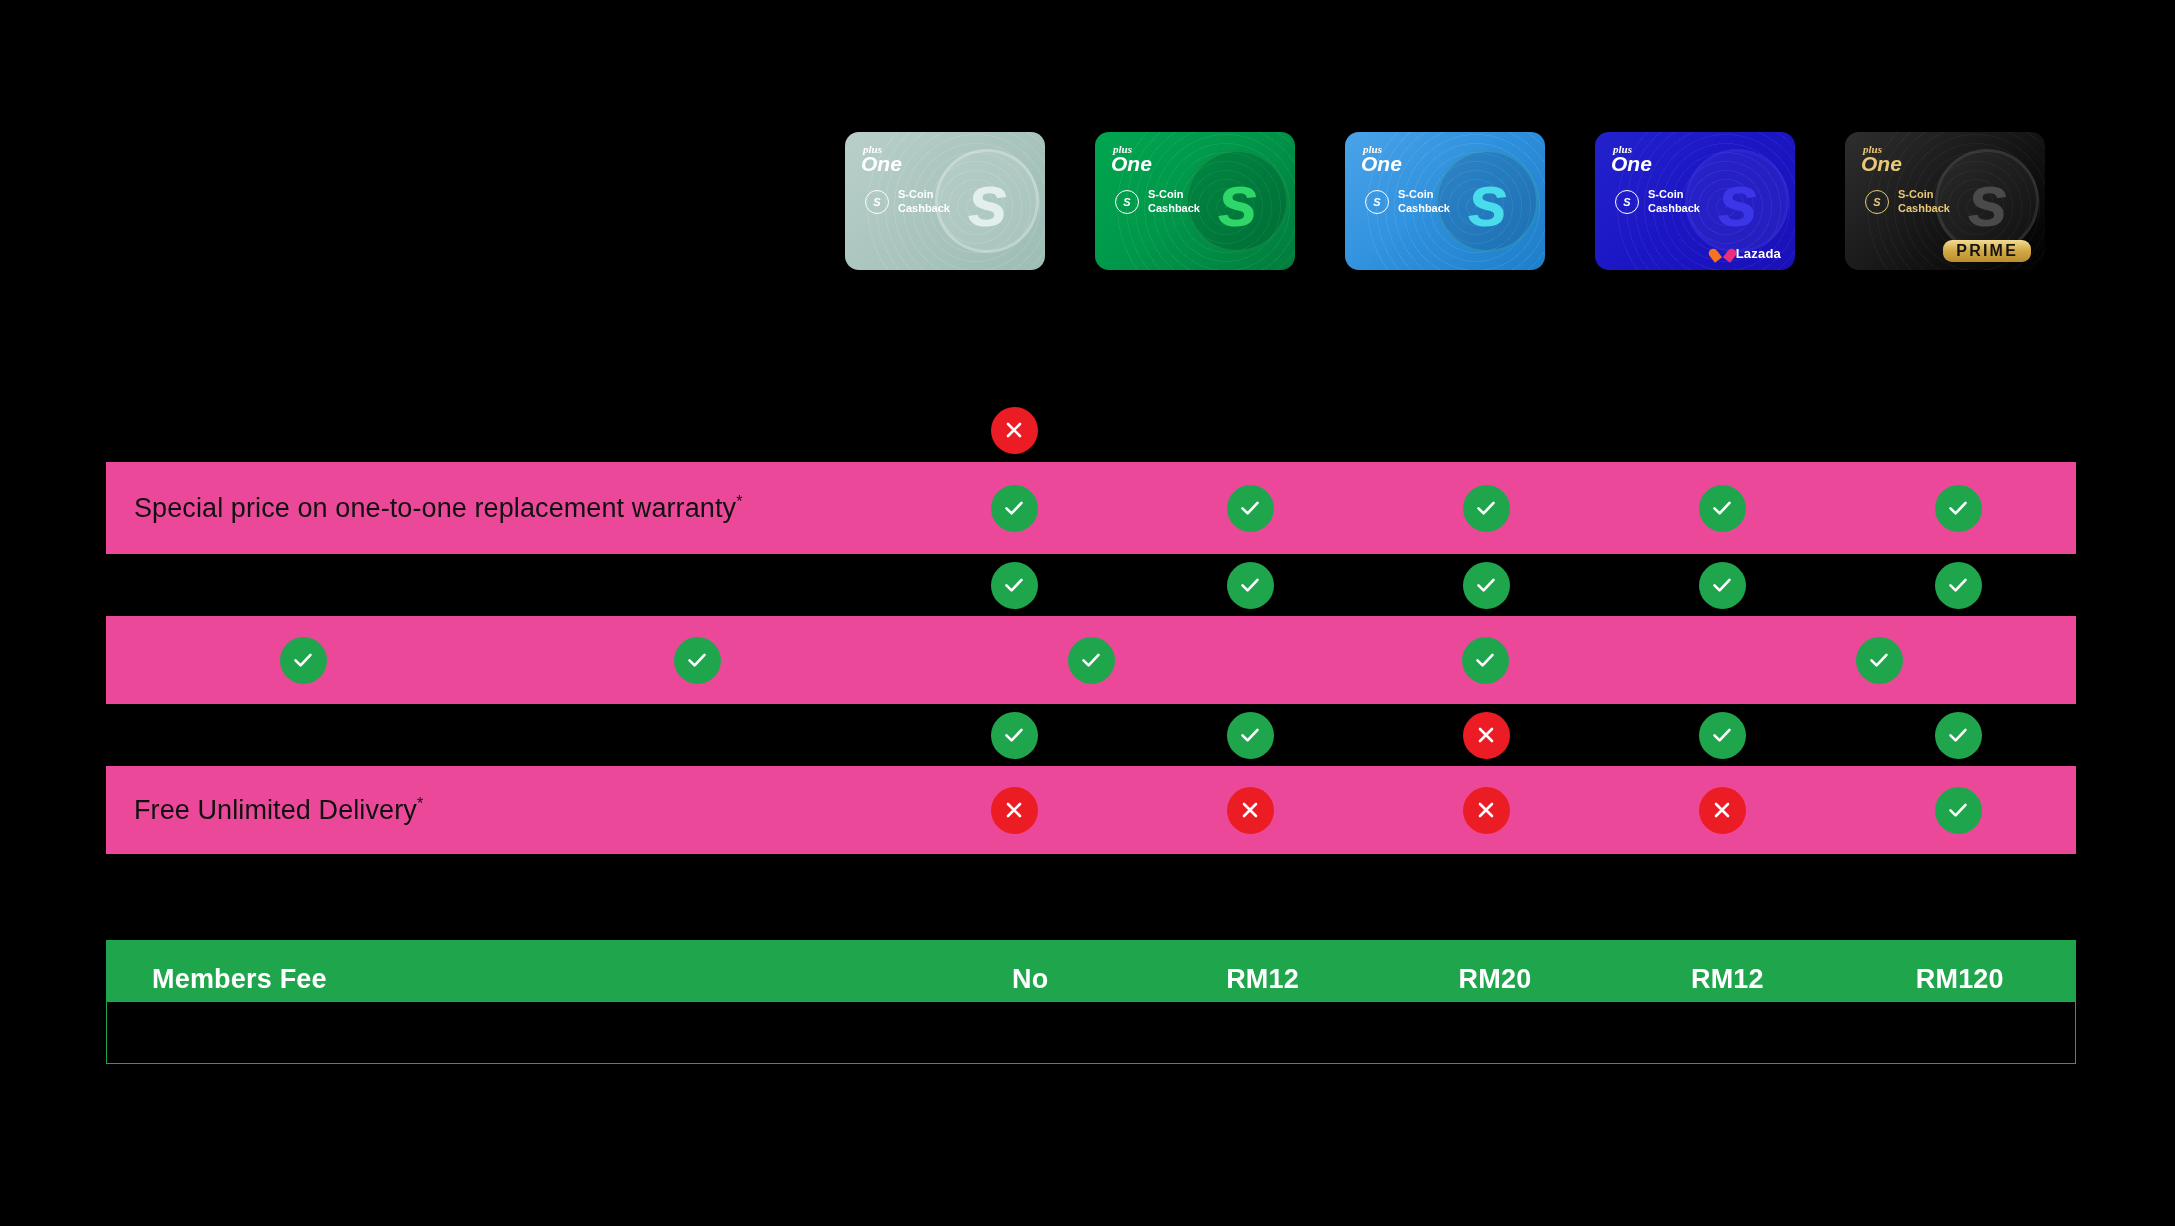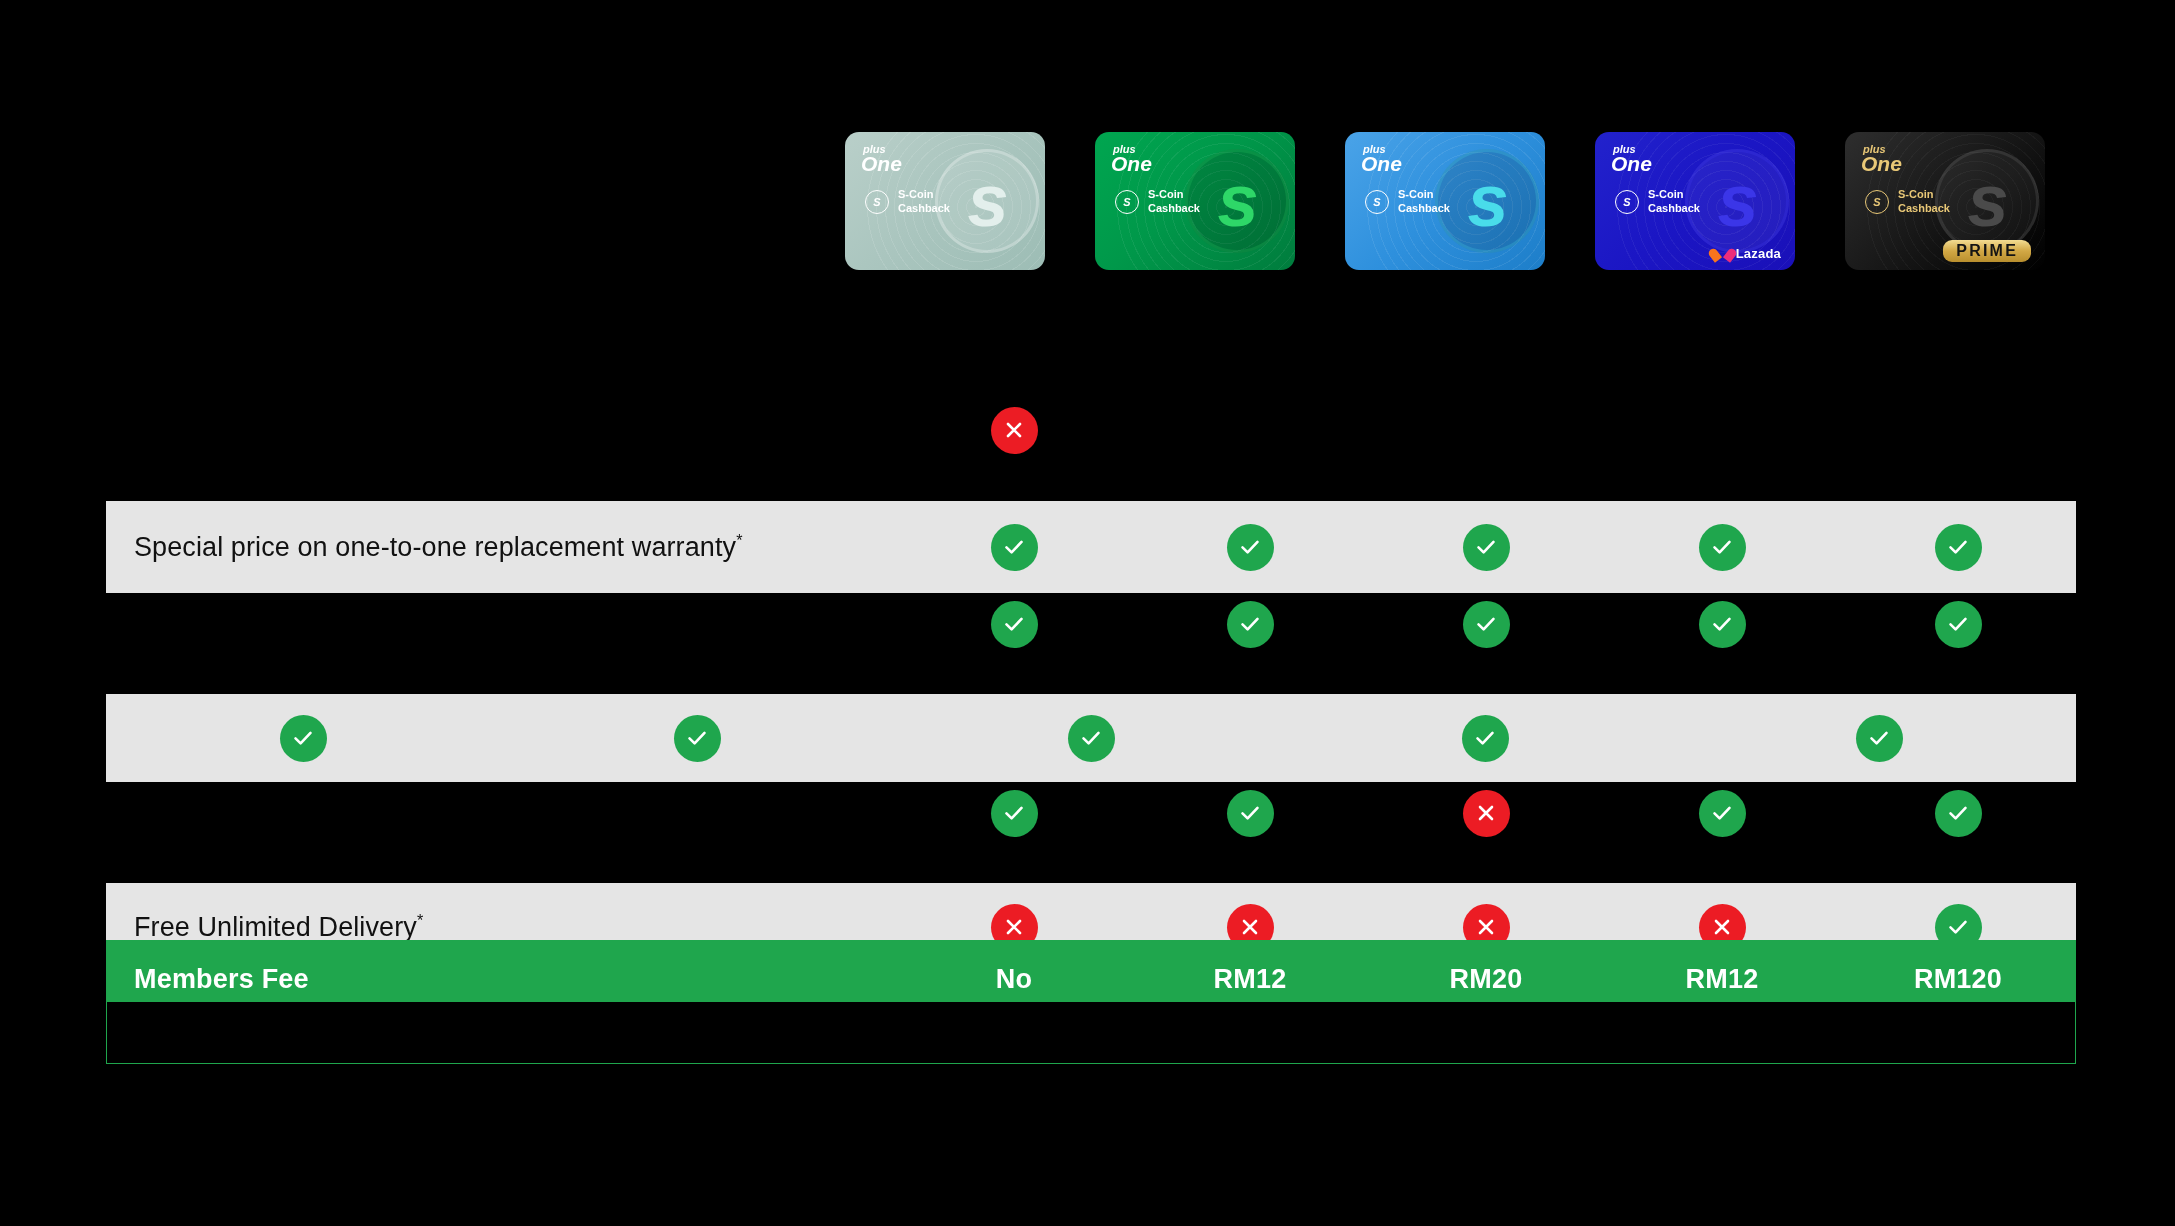--- a/index.html
+++ b/index.html
@@ -47,21 +47,21 @@
   .card.c0 .bigS{ background:rgba(255,255,255,.10); color:#e3efec; box-shadow:0 0 0 3px rgba(255,255,255,.25) inset; }
   .card.c1 .bigS{ background:rgba(0,0,0,.14); color:#2ed768; box-shadow:0 0 0 3px rgba(46,215,104,.20) inset; }
   .card.c2 .bigS{ background:rgba(0,0,0,.12); color:#49dcea; box-shadow:0 0 0 3px rgba(73,220,234,.22) inset; }
   .card.c3 .bigS{ background:rgba(255,255,255,.05); color:#3b36e8; box-shadow:0 0 0 3px rgba(59,54,232,.30) inset; }
   .card.c4 .bigS{ background:rgba(255,255,255,.05); color:#4a4a4a; box-shadow:0 0 0 3px rgba(120,120,120,.22) inset; }
 
   .card .logo{
     position:absolute; left:16px; top:12px;
     font-style:italic; font-weight:700; line-height:1;
   }
-  .card .logo .plus{ font-size:11px; display:block; margin-left:2px; }
+  .card .logo .plus{ font-size:11px; display:block; margin-left:2px;font-family:Liberation Serif, serif; }
   .card .logo .one{ font-size:21px; display:block; margin-top:-2px; }
   .card .logo{ color:#fff; }
   .card.c4 .logo{ color:#e8c濃; color:#e9c877; }
 
   .card .coinrow{
     position:absolute; left:20px; top:56px;
     display:flex; align-items:center; gap:9px;
   }
   .card .coin{
     width:24px; height:24px; border-radius:50%;
@@ -98,21 +98,21 @@
 
   
   #table{
     position:absolute; left:106px; top:398px;
     width:1970px;
   }
   .trow{
     position:relative; width:100%;
     display:flex; align-items:center;
   }
-  .trow.light{ background:#e5e5e5; color:#111;margin-top:39px; }
+  .trow.light{ background:#ec4899; color:#111; }
   .trow.dark{ background:#000; color:#f5f5f5; }
 
   .rlabel{
     width:790px; flex:0 0 790px;
     padding-left:28px;
     font-size:27px; font-weight:400; line-height:1.28;
     letter-spacing:.1px;
   }
   .rlabel sup{ font-size:.6em; vertical-align:super; }
 
@@ -128,21 +128,21 @@
   }
   .mark.yes{ background:#1fa64d; }
   .mark.no{ background:#ec1c24; }
   .mark svg{ display:block; }
 
   
   #feebar{
     position:absolute; left:106px; top:940px;
     width:1970px; height:78px;
     background:#1fa64d;
-    display:flex; align-items:center;
+    display:flex; align-items:center;padding-left:18px;
   }
   #feebar .rlabel{
     width:790px; flex:0 0 790px; padding-left:28px;
     font-size:27px; font-weight:800; color:#fff; letter-spacing:.2px;
   }
   #feebar .cells{ flex:1; display:flex; }
   #feebar .cell{
     flex:1; text-align:center; display:flex;
     align-items:center; justify-content:center;
     font-size:27px; font-weight:800; color:#fff; letter-spacing:.2px;

